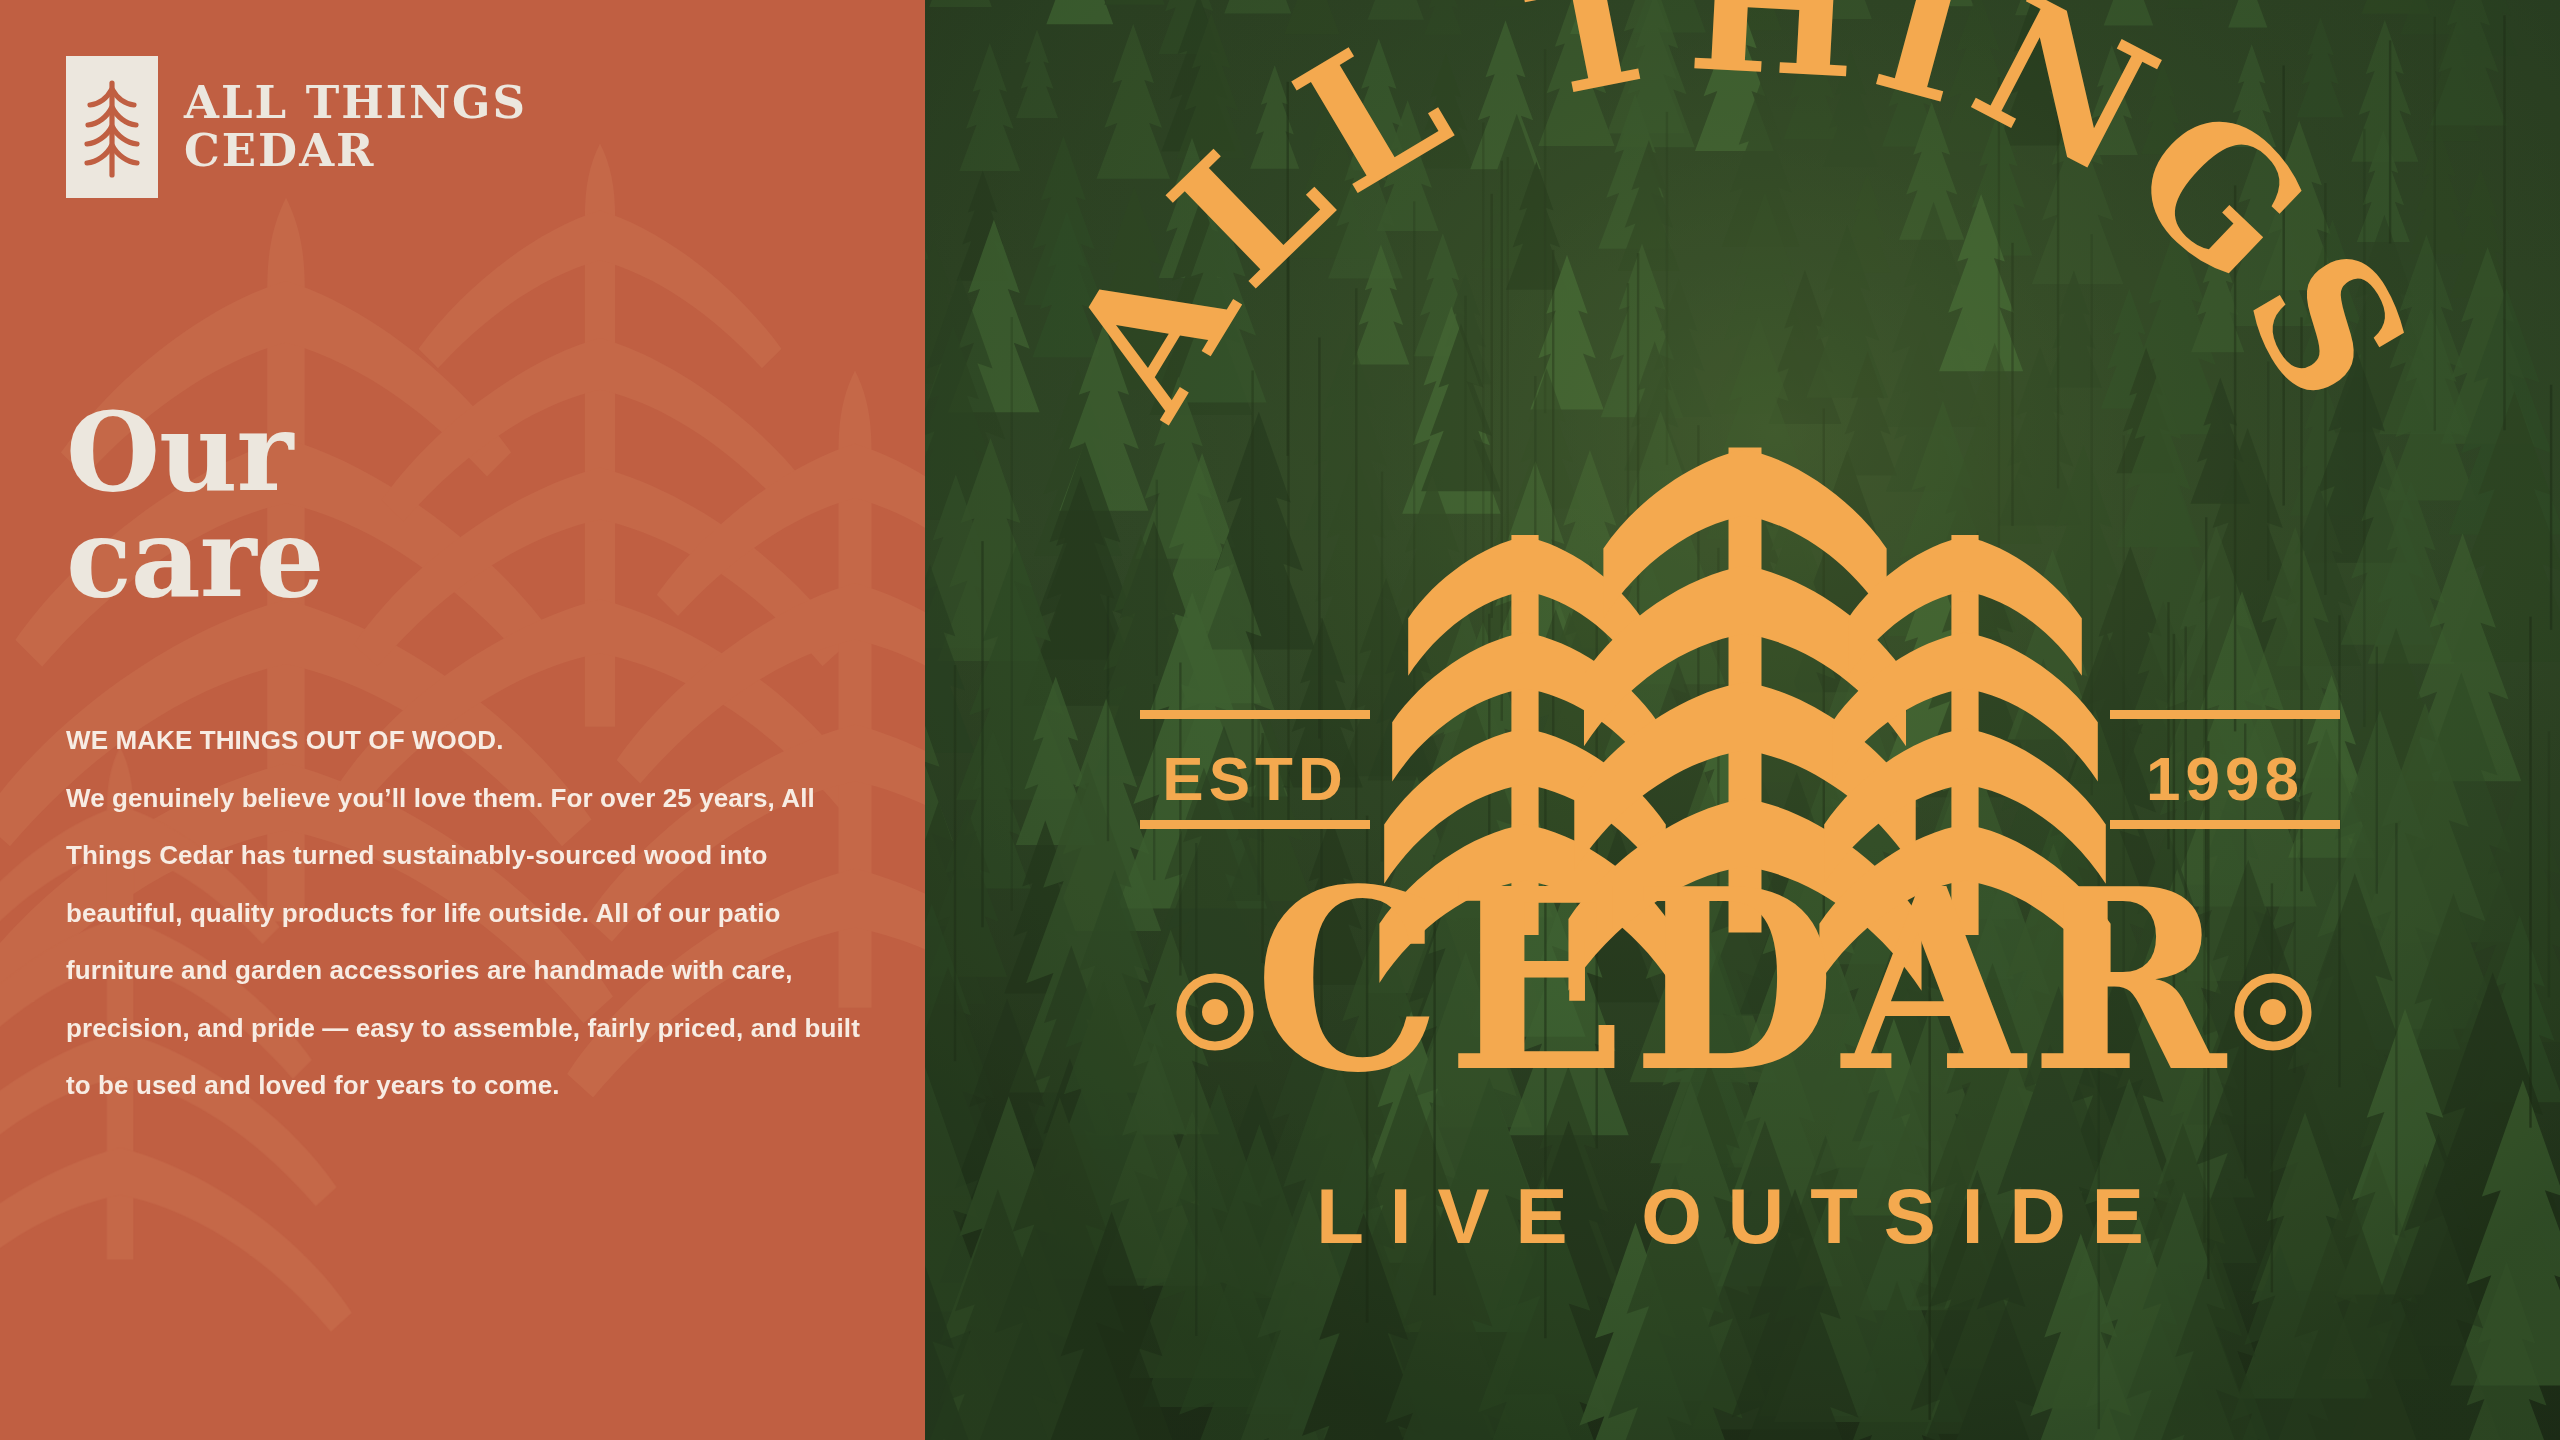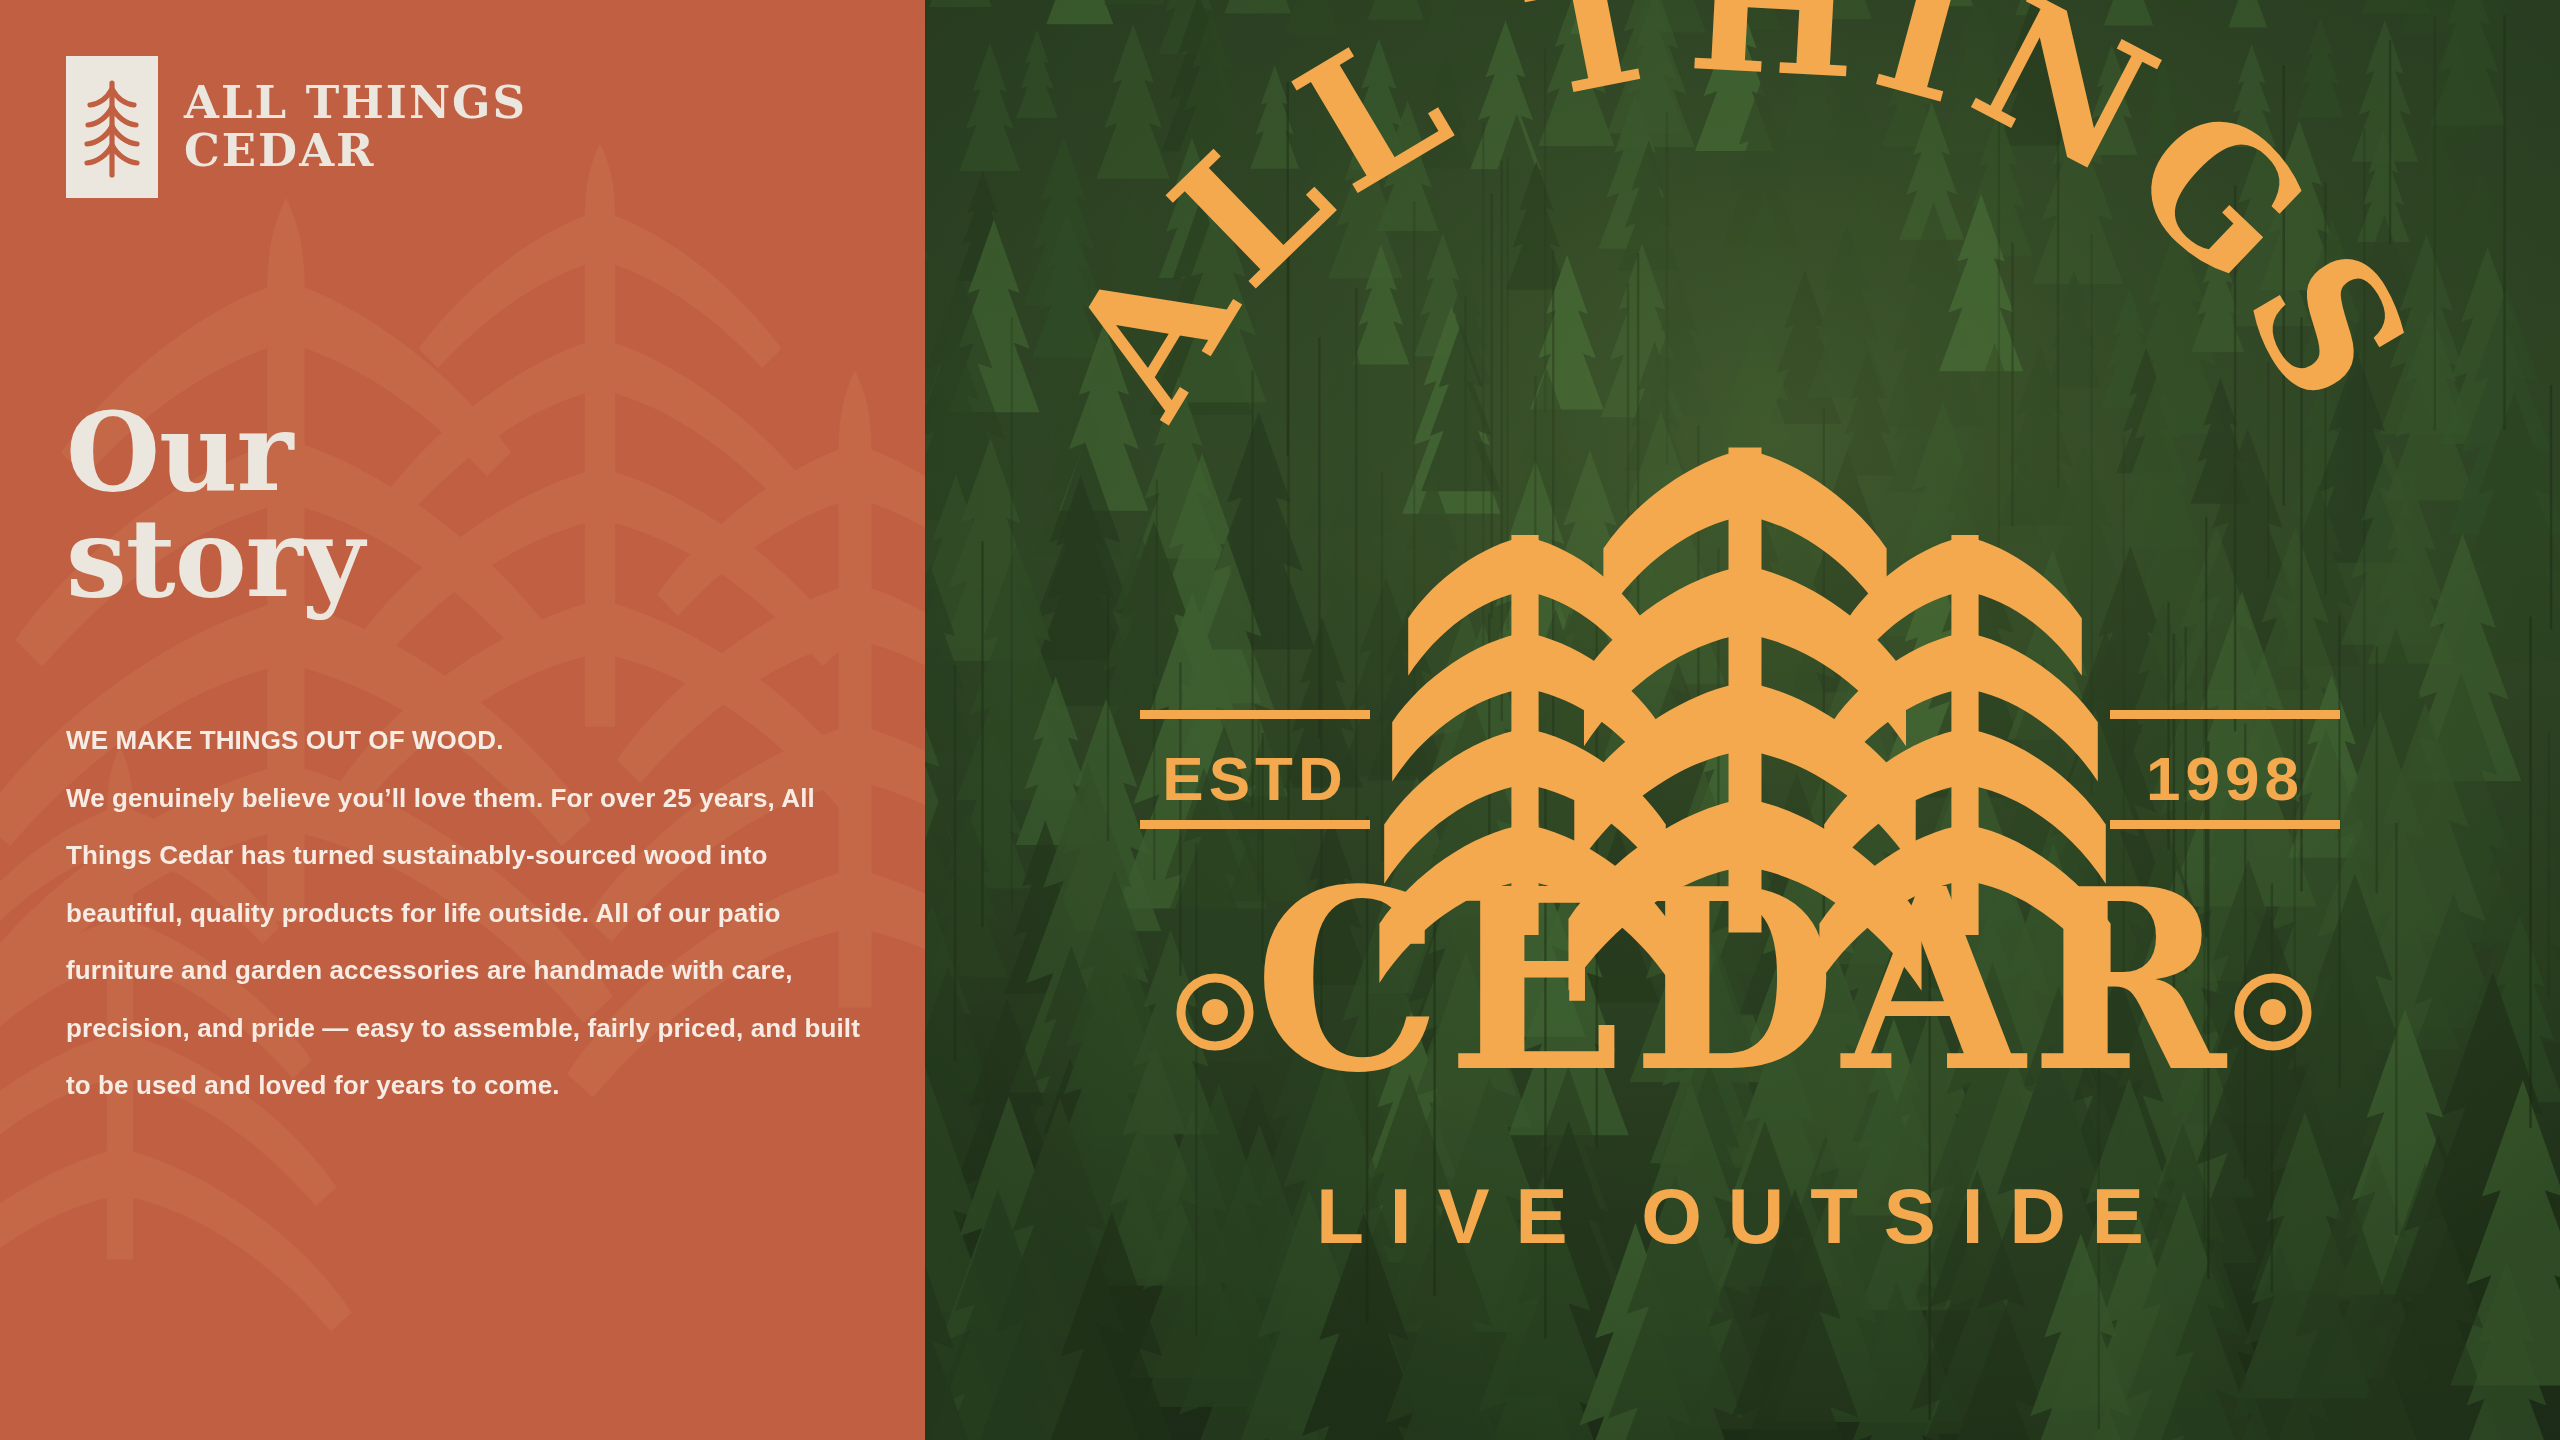--- a/index.html
+++ b/index.html
@@ -134,21 +134,21 @@
         </svg>
       </div>
       <div class="brand-name">
         <span>ALL THINGS</span>
         <span>CEDAR</span>
       </div>
     </div>
 
     <h1 class="headline">
       <span>Our</span>
-      <span>story</span>
+      <span>care</span>
     </h1>
 
     <div class="body-copy">
       <span class="lead">WE MAKE THINGS OUT OF WOOD.</span>
       <span class="rest">We genuinely believe you’ll love them. For over 25 years, All Things Cedar has turned sustainably-sourced wood into beautiful, quality products for life outside. All of our patio furniture and garden accessories are handmade with care, precision, and pride — easy to assemble, fairly priced, and built to be used and loved for years to come.</span>
     </div>
   </div>
 
   <div class="right-panel">
 

